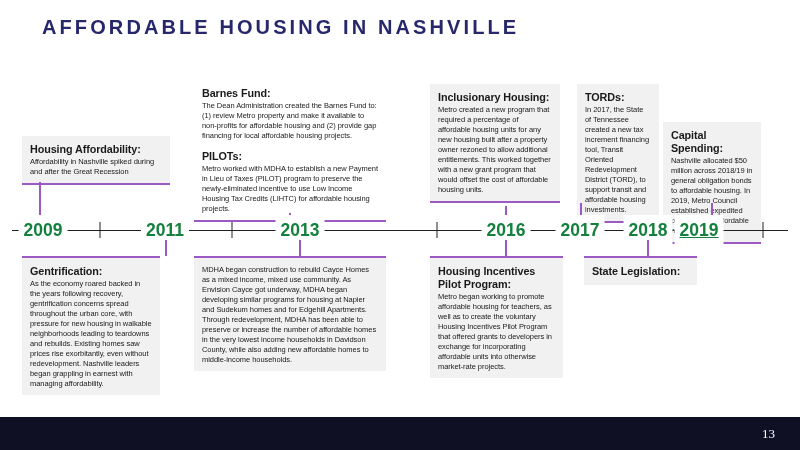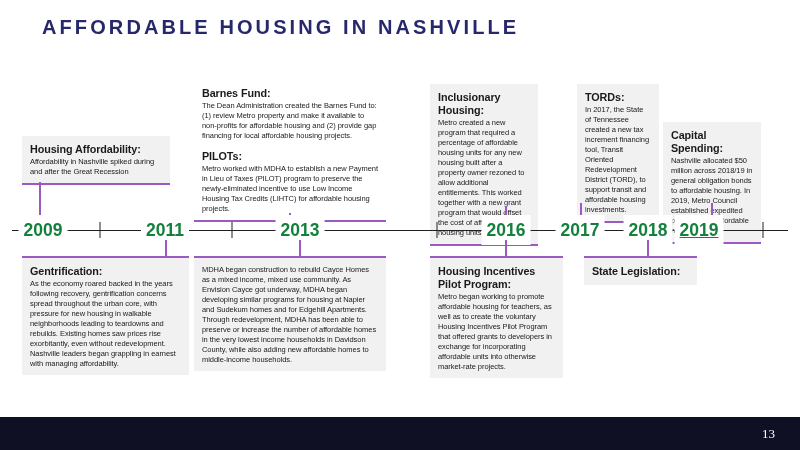--- a/index.html
+++ b/index.html
@@ -134,21 +134,21 @@
 <div class="stem" style="left:40px; top:182px; height:40px;"></div>
 
 <div class="card plain above" style="left:194px; top:80px; width:192px;">
   <h3>Barnes Fund:</h3>
   <p>The Dean Administration created the Barnes Fund to: (1) review Metro property and make it available to non-profits for affordable housing and (2) provide gap financing for local affordable housing projects.</p>
   <h3 class="spaced">PILOTs:</h3>
   <p>Metro worked with MDHA to establish a new Payment in Lieu of Taxes (PILOT) program to preserve the newly-eliminated incentive to use Low Income Housing Tax Credits (LIHTC) for affordable housing projects.</p>
 </div>
 <div class="stem" style="left:290px; top:213px; height:10px;"></div>
 
-<div class="card filled above" style="left:430px; top:84px; width:108px;">
+<div class="card filled above" style="left:430px; top:84px; width:130px;">
   <h3>Inclusionary Housing:</h3>
   <p>Metro created a new program that required a percentage of affordable housing units for any new housing built after a property owner rezoned to allow additional entitlements. This worked together with a new grant program that would offset the cost of affordable housing units.</p>
 </div>
 <div class="stem" style="left:506px; top:206px; height:17px;"></div>
 
 <div class="card filled above" style="left:577px; top:84px; width:82px;">
   <h3>TORDs:</h3>
   <p>In 2017, the State of Tennessee created a new tax increment financing tool, Transit Oriented Redevelopment District (TORD), to support transit and affordable housing investments.</p>
 </div>
 <div class="stem" style="left:581px; top:203px; height:20px;"></div>
@@ -170,21 +170,21 @@
   <div class="axis-year" style="left:43px;">2009</div>
   <div class="axis-year" style="left:165px;">2011</div>
   <div class="axis-year" style="left:300px;">2013</div>
   <div class="axis-year" style="left:506px;">2016</div>
   <div class="axis-year" style="left:580px;">2017</div>
   <div class="axis-year" style="left:648px;">2018</div>
   <div class="axis-year" style="left:699px;text-decoration:underline;">2019</div>
 </div>
 
 <div class="stem" style="left:166px; top:240px; height:16px;"></div>
-<div class="card filled below" style="left:22px; top:256px; width:167px;">
+<div class="card filled below" style="left:22px; top:256px; width:138px;">
   <h3>Gentrification:</h3>
   <p>As the economy roared backed in the years following recovery, gentrification concerns spread throughout the urban core, with pressure for new housing in walkable neighborhoods leading to teardowns and rebuilds. Existing homes saw prices rise exorbitantly, even without redevelopment. Nashville leaders began grappling in earnest with managing affordability.</p>
 </div>
 
 <div class="stem" style="left:300px; top:240px; height:16px;"></div>
 <div class="card filled below" style="left:194px; top:256px; width:192px;">
   <p>MDHA began construction to rebuild Cayce Homes as a mixed income, mixed use community. As Envision Cayce got underway, MDHA began developing similar programs for housing at Napier and Sudekum homes and for Edgehill Apartments. Through redevelopment, MDHA has been able to preserve or increase the number of affordable homes in the very lowest income households in Davidson County, while also adding new affordable homes to middle-income households.</p>
 </div>
 
 <div class="stem" style="left:506px; top:240px; height:16px;"></div>

